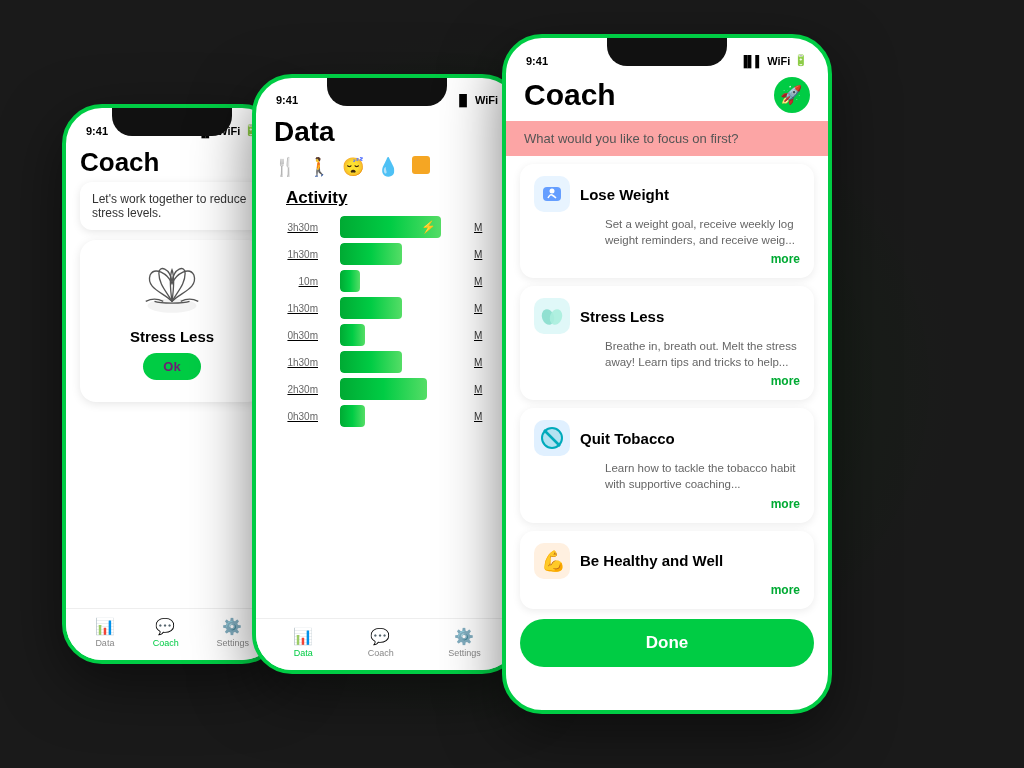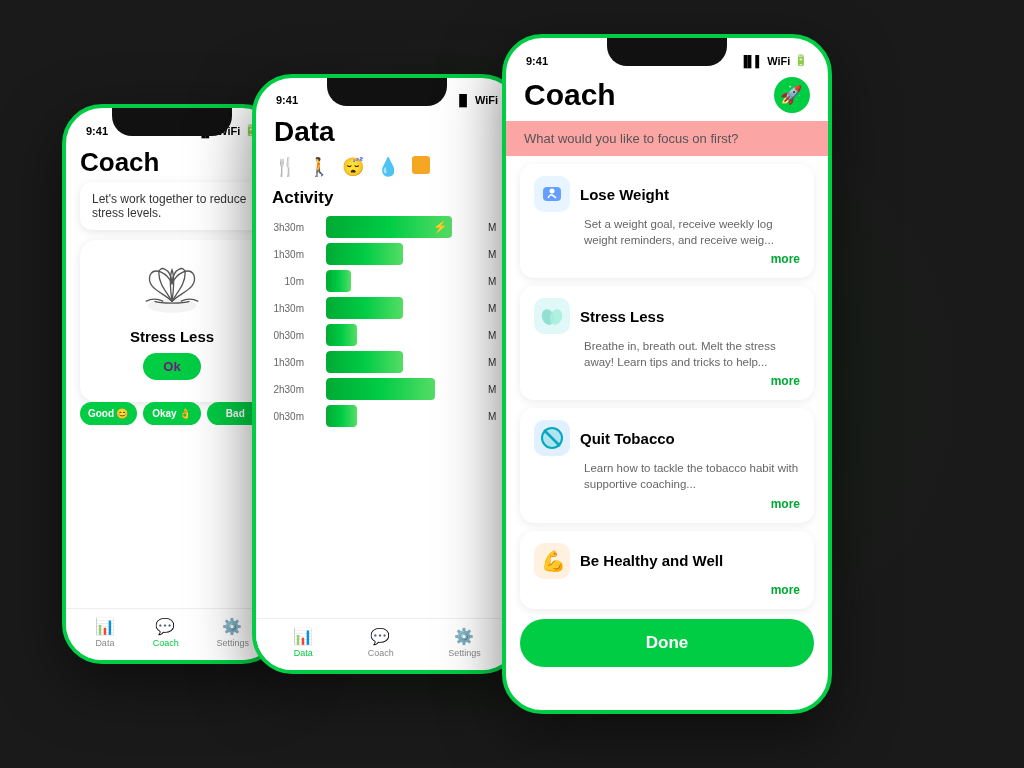--- a/index.html
+++ b/index.html
@@ -186,21 +186,22 @@
     }
 
     .data-tabs {
       display: flex;
       gap: 12px;
       padding: 0 18px 10px;
       font-size: 18px;
     }
 
     .activity-section {
-      padding: 0 16px;
+      padding: 0 30px;
+      text-decoration: underline;
     }
 
     .activity-title {
       font-size: 17px;
       font-weight: 700;
       color: #000;
       margin-bottom: 8px;
     }
 
     .bar-row {
@@ -324,21 +325,21 @@
     .goal-title {
       font-size: 15px;
       font-weight: 700;
       color: #000;
     }
 
     .goal-desc {
       font-size: 11.5px;
       color: #666;
       line-height: 1.4;
-      margin-left: 50px;
+      margin-left: 71px;
     }
 
     .more-link {
       display: block;
       text-align: right;
       color: #00aa33;
       font-size: 12px;
       font-weight: 600;
       margin-top: 4px;
       cursor: pointer;
@@ -399,25 +400,20 @@
         <path d="M40 50 C30 40 10 35 15 20 C20 10 35 18 40 30 C45 18 60 10 65 20 C70 35 50 40 40 50Z" fill="none" stroke="#555" stroke-width="1.5"></path>
         <path d="M40 50 C33 38 25 30 25 18 C25 8 38 12 40 28 C42 12 55 8 55 18 C55 30 47 38 40 50Z" fill="none" stroke="#555" stroke-width="1.5"></path>
         <path d="M40 50 C38 36 37 22 40 14 C43 22 42 36 40 50Z" fill="none" stroke="#555" stroke-width="1.5"></path>
         <path d="M20 50 Q25 52 40 52 Q55 52 60 50" stroke="#555" stroke-width="1.5" fill="none"></path>
         <path d="M10 50 Q20 45 30 50" stroke="#555" stroke-width="1.5" fill="none"></path>
         <path d="M70 50 Q60 45 50 50" stroke="#555" stroke-width="1.5" fill="none"></path>
       </svg>
       <div class="stress-card-title">Stress Less</div>
       <button class="ok-button">Ok</button>
     </div>
-    <div class="mood-row">
-      <button class="mood-btn">Good 😊</button>
-      <button class="mood-btn">Okay 👌</button>
-      <button class="mood-btn">Bad</button>
-    </div>
     <div class="phone-bottom-nav">
       <div class="nav-item">
         <span class="nav-icon">📊</span>
         <span>Data</span>
       </div>
       <div class="nav-item active">
         <span class="nav-icon">💬</span>
         <span>Coach</span>
       </div>
       <div class="nav-item">

